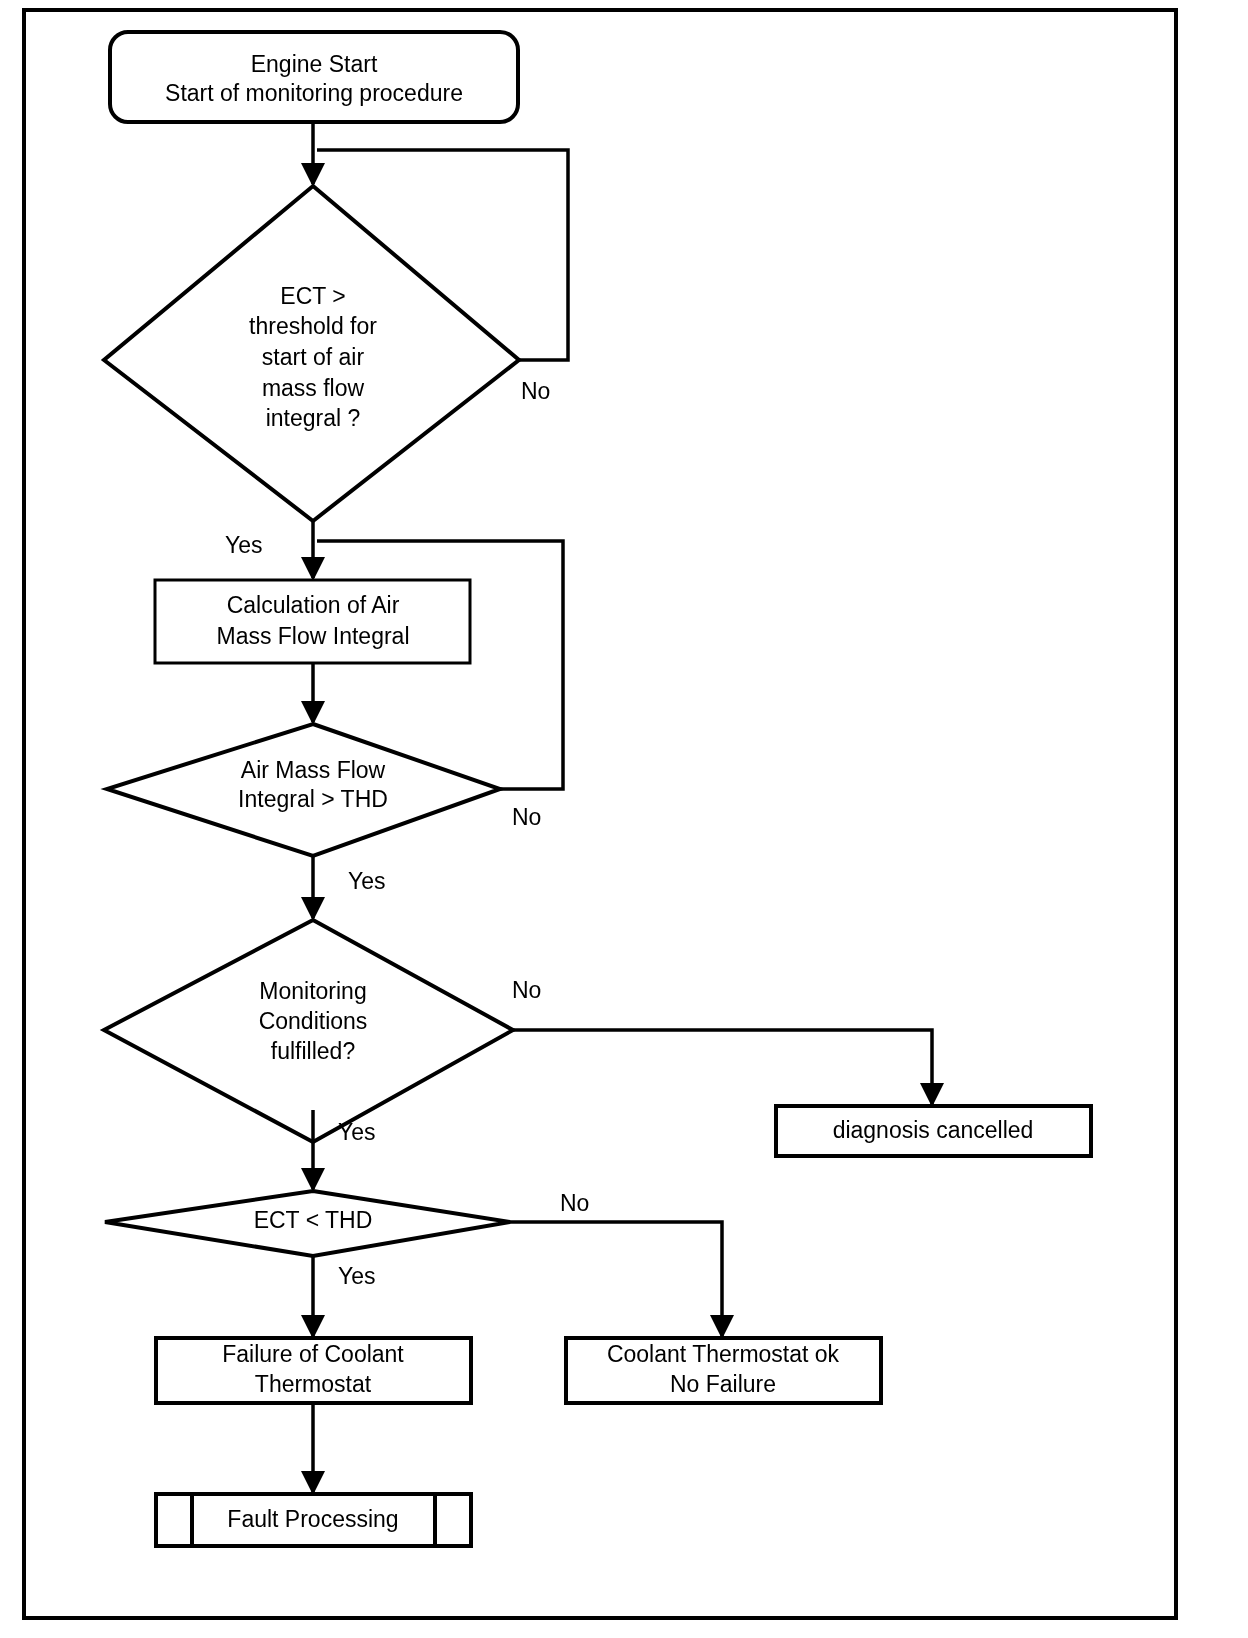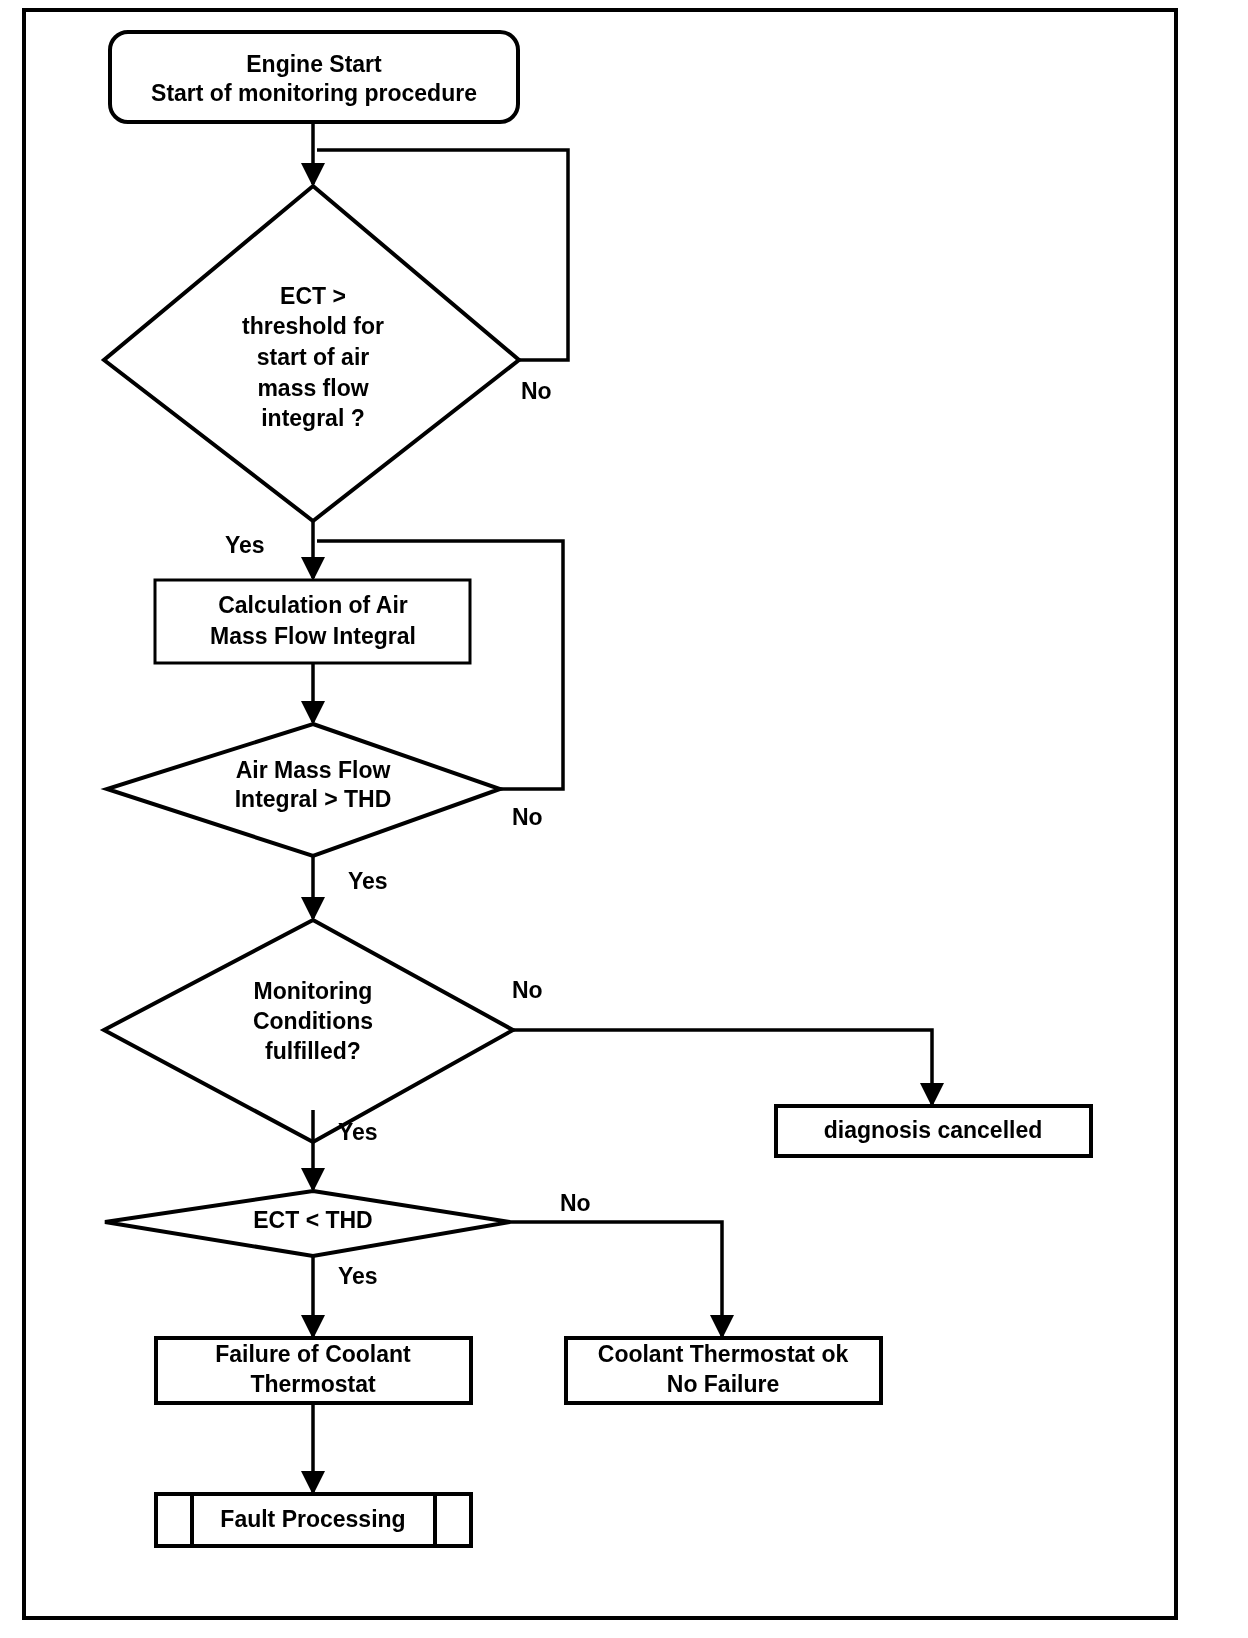--- a/index.html
+++ b/index.html
@@ -11,21 +11,20 @@
     width: 1248px;
     height: 1638px;
     font-family: "Liberation Sans", sans-serif;
   }
   #page {
     position: relative;
     width: 1248px;
     height: 1638px;
     background: #ffffff;
     overflow: hidden;
-    font-weight: bold;
   }
   svg#flow {
     position: absolute;
     left: 0;
     top: 0;
     width: 1248px;
     height: 1638px;
     display: block;
   }
   .shape-fill { fill: #ffffff; }

